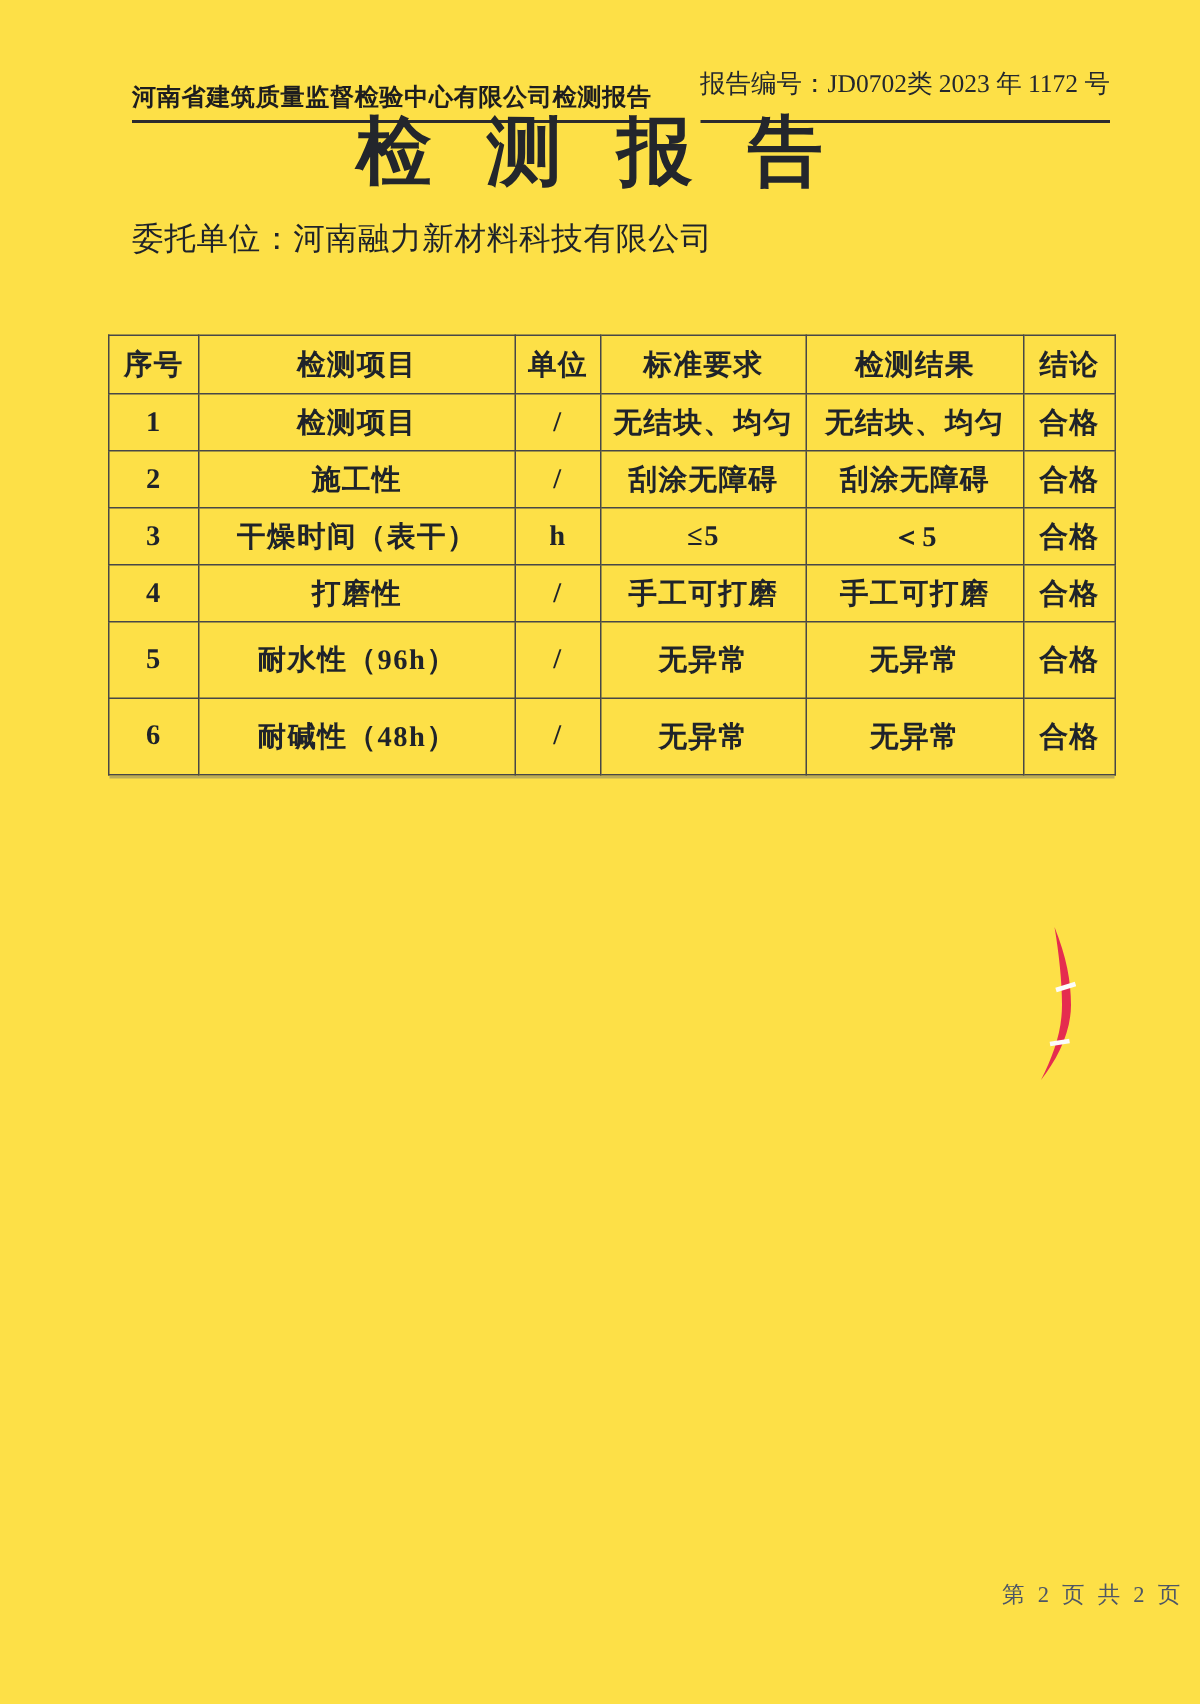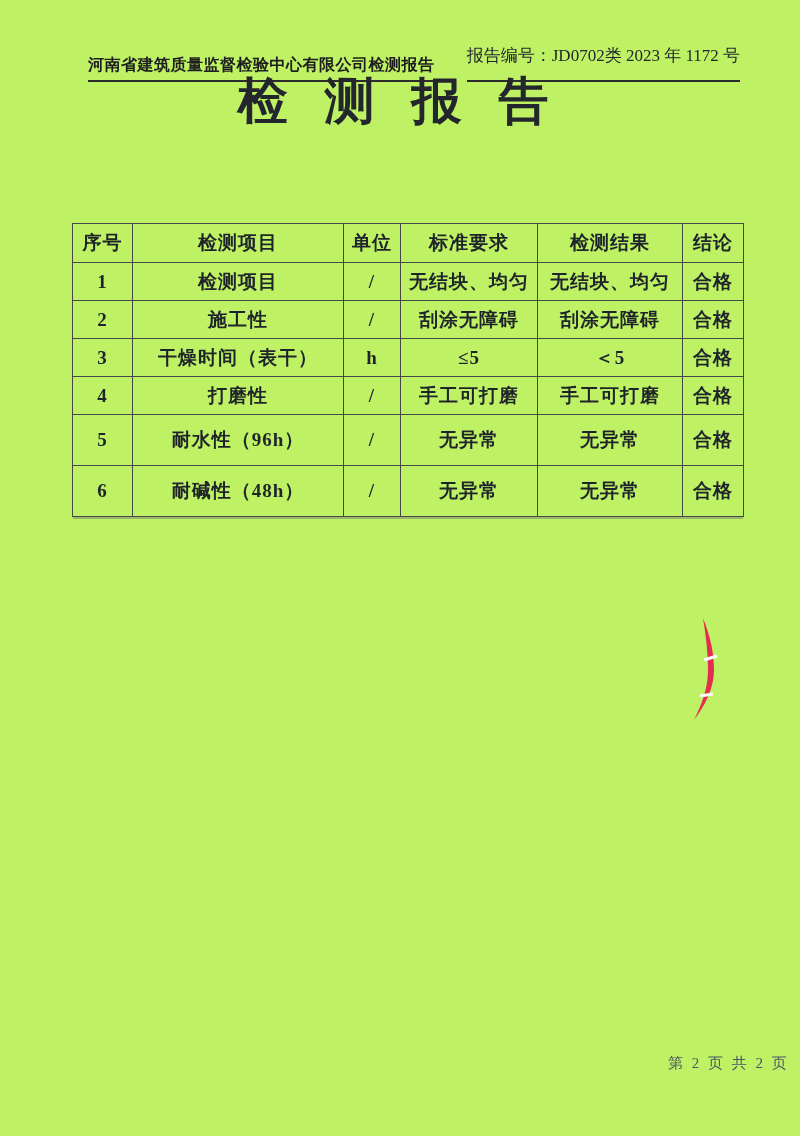--- a/index.html
+++ b/index.html
@@ -2,21 +2,21 @@
 <html><head>
 <meta charset="utf-8">
 <style>
   * { margin: 0; padding: 0; box-sizing: border-box; }
   html, body { background: #e9e9e9; }
   .page {
     position: relative;
     width: 800px;
     height: 1136px;
     margin: 0 auto;
-    background: #bef264;
+    background: #fde047;
     color: #20242b;
     font-family: "Liberation Serif", "DejaVu Serif", serif;
     overflow: hidden;
   }
 
   
   .doc-header {
     position: absolute;
     top: 44px;
     left: 88px;
@@ -116,20 +116,23 @@
 
 <div class="page">
 
   <div class="doc-header">
     <span class="org-title">河南省建筑质量监督检验中心有限公司检测报告</span>
     <span class="report-no"><span>报告编号：</span><span>JD0702类 2023 年  1172 号</span></span>
   </div>
 
   <div class="page-title">检测报告</div>
 
+  <div class="info-line client-row">
+    <span>委托单位：</span><span>河南融力新材料科技有限公司</span>
+  </div>
 
 
   <table class="results">
     <colgroup>
       <col style="width:60px">
         <col style="width:211px">
         <col style="width:57px">
       <col style="width:137px">
         <col style="width:145px">
         <col style="width:61px">

